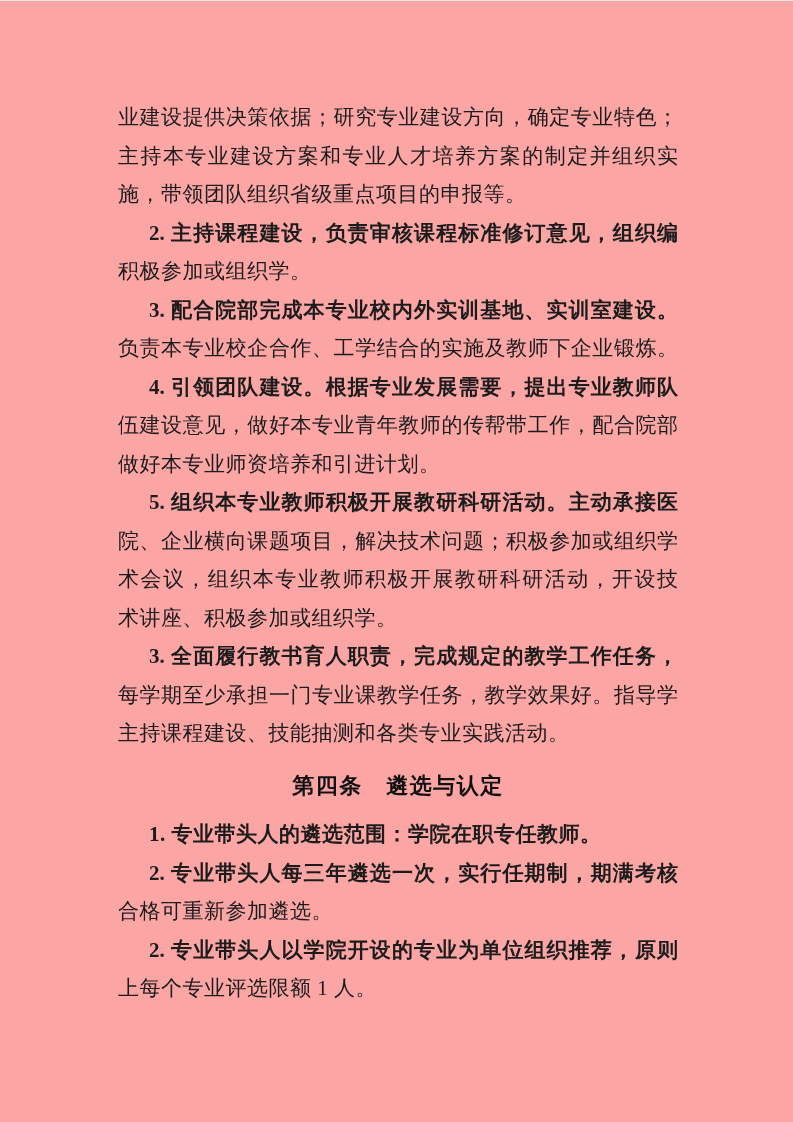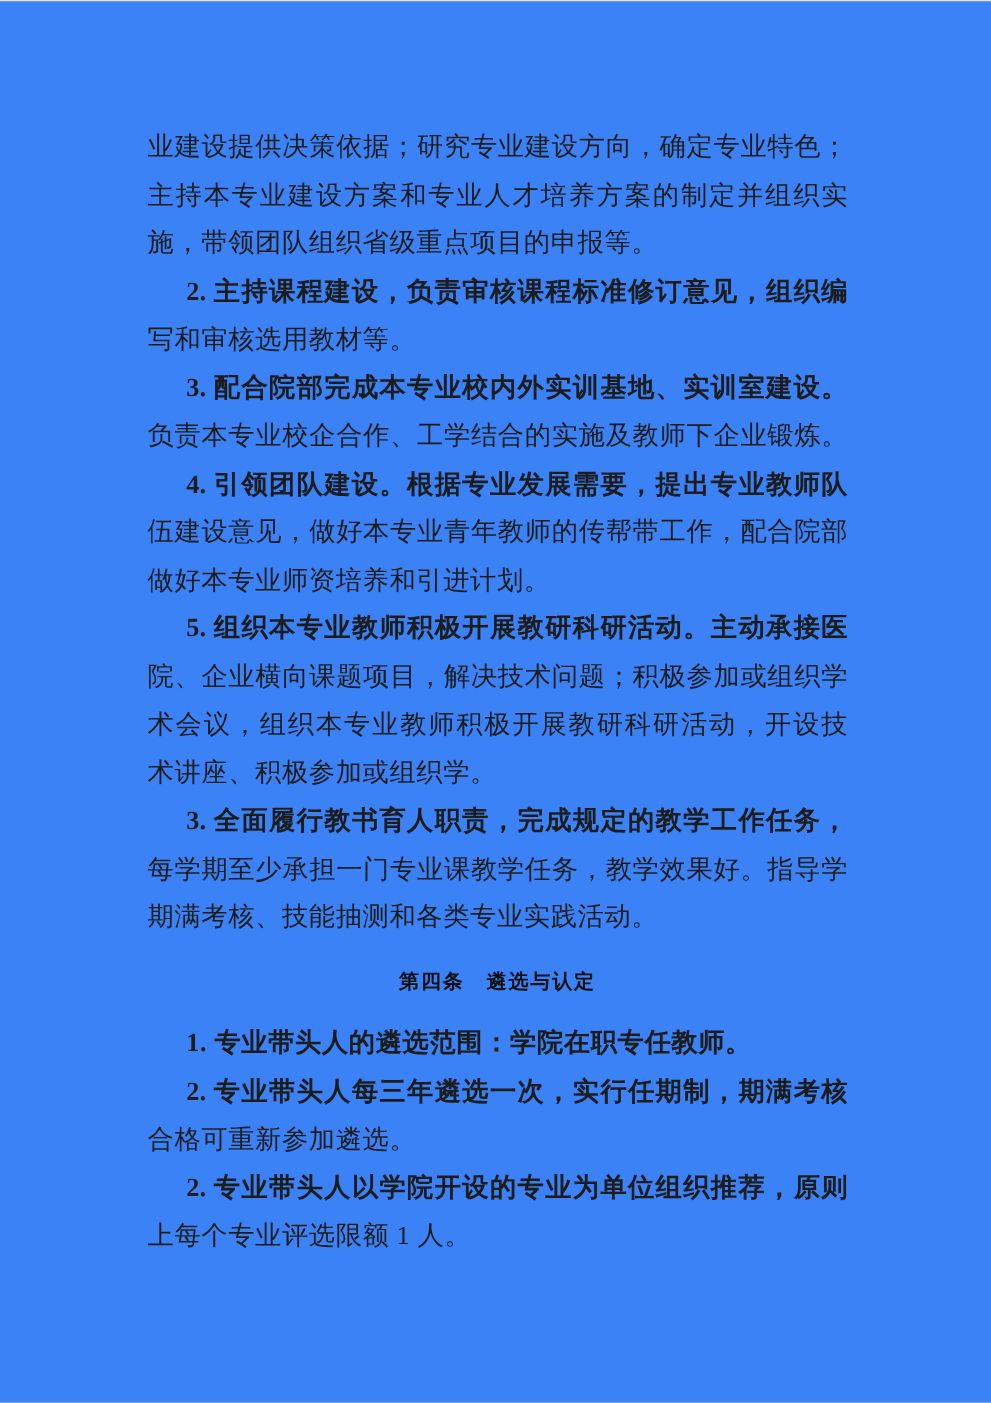--- a/index.html
+++ b/index.html
@@ -4,21 +4,21 @@
 <style>
   html, body { margin: 0; padding: 0; }
   body {
     width: 793px; height: 1122px;
     background: #ffffff;
     font-family: "Liberation Serif", serif;
   }
   .page {
     position: relative;
     width: 793px; height: 1122px;
-    background: #3b82f6;
+    background: #fca5a5;
     border-top: 1px solid #e3e3e3;
     box-sizing: border-box;
     overflow: hidden;
   }
   .doc-body {
     position: absolute;
     left: 118px; top: 97px;
     width: 560px;
     color: #1c1c1c;
     font-size: 21px;
@@ -38,40 +38,40 @@
   }
   .line.indent { padding-left: 31px; font-weight: bold; }
   .section-heading {
     height: 38.5px;
     line-height: 38.5px;
     margin: 14px 0 10px 0;
     text-align: center;
     text-align-last: center;
     font-family: "Liberation Sans", sans-serif;
     font-weight: 700;
-    font-size: 16px;
+    font-size: 22px;
     letter-spacing: 1.5px;
     color: #111111;
   }
 </style>
 </head>
 <body>
 
 <div class="page">
   <div class="doc-body">
 
     <div class="para">
       <div class="line">业建设提供决策依据；研究专业建设方向，确定专业特色；</div>
       <div class="line">主持本专业建设方案和专业人才培养方案的制定并组织实</div>
       <div class="line short">施，带领团队组织省级重点项目的申报等。</div>
     </div>
 
     <div class="para">
       <div class="line indent">2. 主持课程建设，负责审核课程标准修订意见，组织编</div>
-      <div class="line short">写和审核选用教材等。</div>
+      <div class="line short">积极参加或组织学。</div>
     </div>
 
     <div class="para">
       <div class="line indent">3. 配合院部完成本专业校内外实训基地、实训室建设。</div>
       <div class="line">负责本专业校企合作、工学结合的实施及教师下企业锻炼。</div>
     </div>
 
     <div class="para">
       <div class="line indent">4. 引领团队建设。根据专业发展需要，提出专业教师队</div>
       <div class="line">伍建设意见，做好本专业青年教师的传帮带工作，配合院部</div>
@@ -81,21 +81,21 @@
     <div class="para">
       <div class="line indent">5. 组织本专业教师积极开展教研科研活动。主动承接医</div>
       <div class="line">院、企业横向课题项目，解决技术问题；积极参加或组织学</div>
       <div class="line">术会议，组织本专业教师积极开展教研科研活动，开设技</div>
       <div class="line short">术讲座、积极参加或组织学。</div>
     </div>
 
     <div class="para">
       <div class="line indent">3. 全面履行教书育人职责，完成规定的教学工作任务，</div>
       <div class="line">每学期至少承担一门专业课教学任务，教学效果好。指导学</div>
-      <div class="line short">期满考核、技能抽测和各类专业实践活动。</div>
+      <div class="line short">主持课程建设、技能抽测和各类专业实践活动。</div>
     </div>
 
     <div class="section-heading">第四条　遴选与认定</div>
 
     <div class="para">
       <div class="line short indent">1. 专业带头人的遴选范围：学院在职专任教师。</div>
     </div>
 
     <div class="para">
       <div class="line indent">2. 专业带头人每三年遴选一次，实行任期制，期满考核</div>

